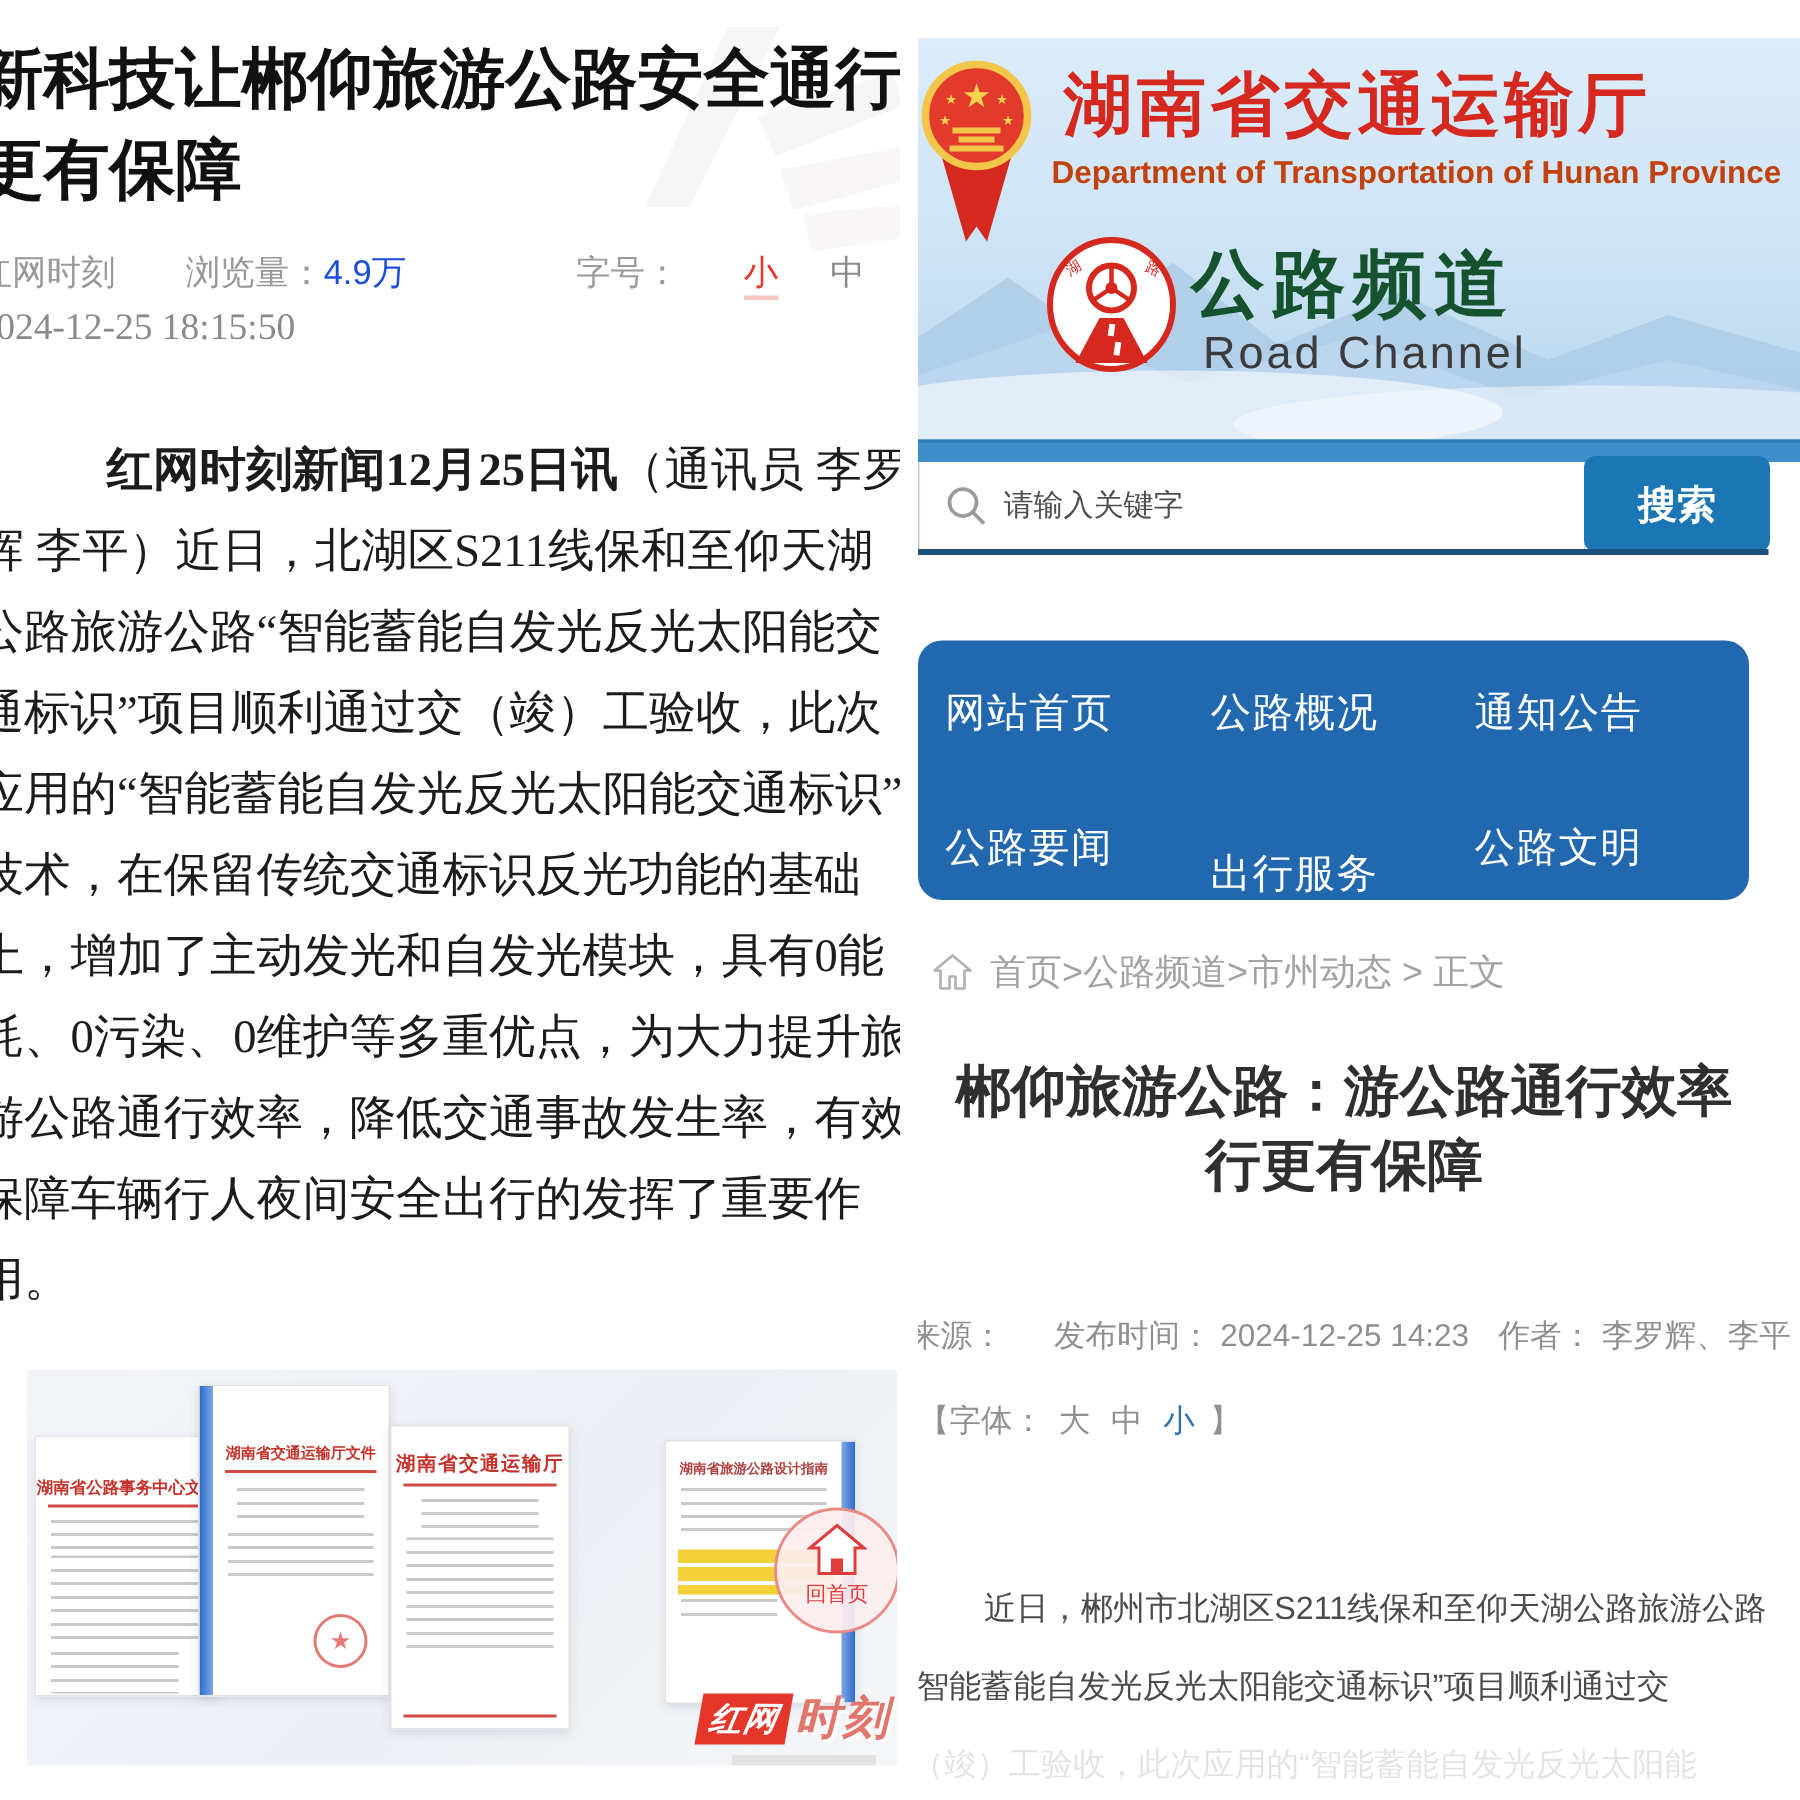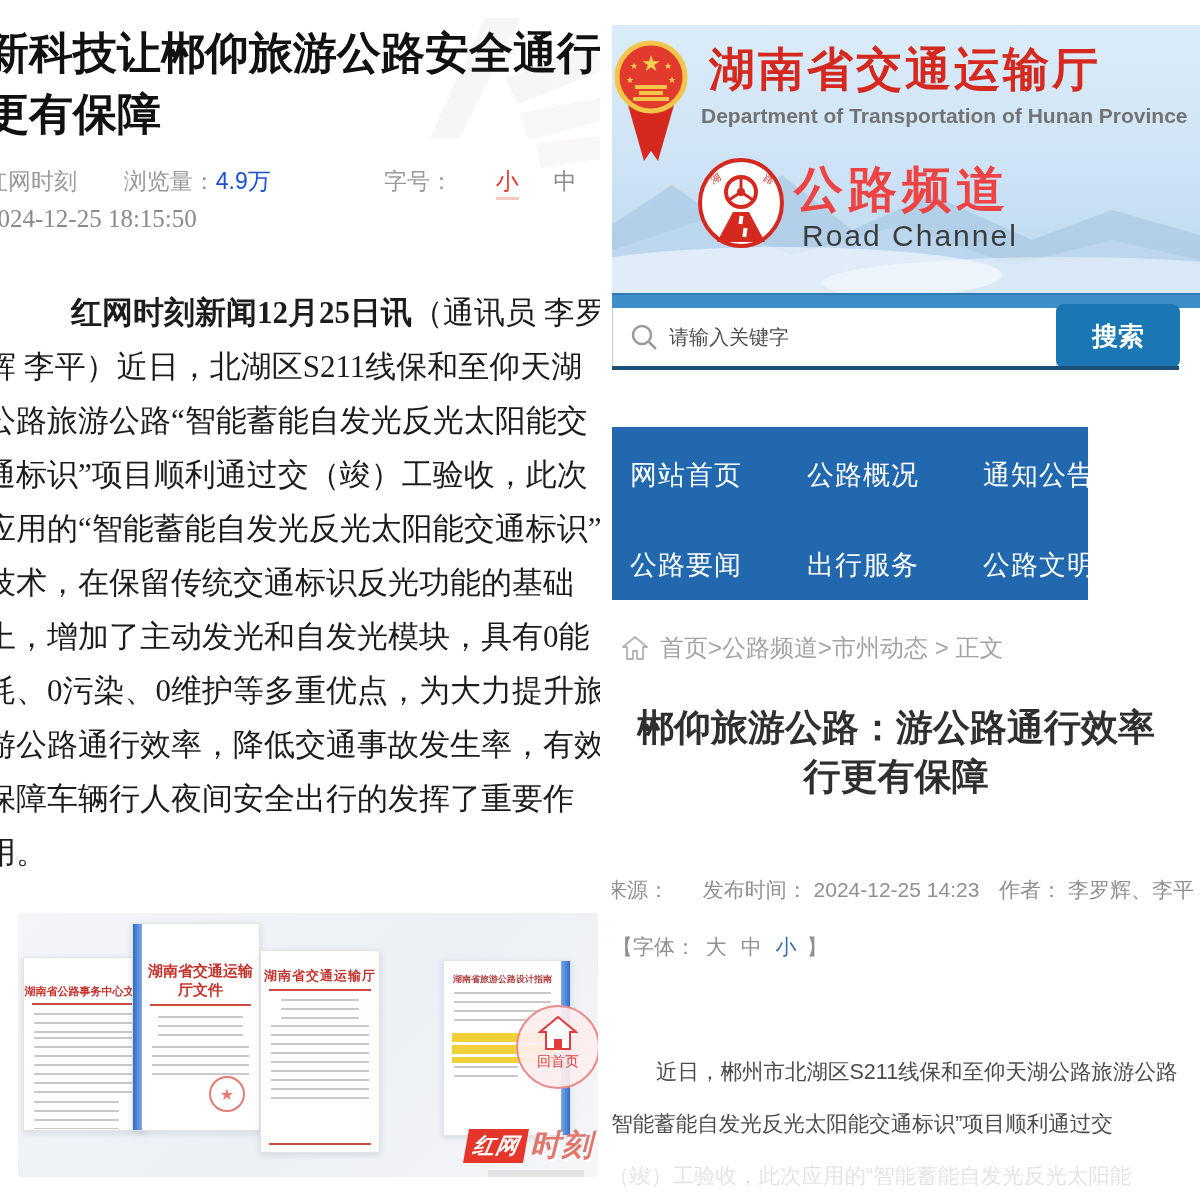--- a/index.html
+++ b/index.html
@@ -68,44 +68,44 @@
 
   
   #right-page { position:absolute; left:612px; top:0; width:588px; height:1200px;
                 background:#fff; overflow:hidden; }
 
   #banner { position:absolute; left:0; top:25px; width:588px; height:268px; overflow:hidden; }
   #banner svg { position:absolute; left:0; top:0; }
   .site-name { position:absolute; left:97px; top:14px; font-size:46px; font-weight:bold;
                color:#d5281e; letter-spacing:3px; white-space:nowrap; }
   .site-name-en { position:absolute; left:89px; top:79px; font-size:21px; font-weight:bold;
-                  color:#737373; white-space:nowrap; }
+                  color:#c2410c; white-space:nowrap; }
   .channel-name { position:absolute; left:182px; top:132px; font-size:49px; font-weight:bold;
-                  color:#ef4444; letter-spacing:5px; white-space:nowrap; }
+                  color:#14532d; letter-spacing:5px; white-space:nowrap; }
   .channel-name-en { position:absolute; left:190px; top:194px; font-size:30px; color:#3c3c3c;
                      letter-spacing:2px; white-space:nowrap; }
 
   #blue-strip { position:absolute; left:0; top:293px; width:588px; height:15px;
                 background:#3e8fc9; border-top:2px solid #2d7ab4; }
   #search-box { position:absolute; left:0; top:308px; width:445px; height:59px;
                 background:#fff; border:1px solid #b9cfe0; border-top:none;
                 display:flex; align-items:center; }
   #search-input { border:none; outline:none; font-size:20px; color:#4f4f4f;
                   width:360px; margin-left:10px; font-family:"Liberation Sans", sans-serif;
                   background:transparent; }
   #search-input::placeholder { color:#4f4f4f; opacity:1; }
   #search-btn { position:absolute; left:444px; top:304px; width:124px; height:64px;
                 background:#1b77b3; border:none; border-radius:8px; color:#fff;
                 font-size:26px; font-weight:bold; cursor:pointer;
                 font-family:"Liberation Sans", sans-serif; }
   #search-underline { position:absolute; left:0; top:366px; width:567px; height:4px;
                       background:#1c5079; }
 
-  #nav-box { position:absolute; left:0; top:427px; width:476px; height:173px;
-             background:#2168ae; }
+  #nav-box { position:absolute; left:0; top:427px; width:554px; height:173px;
+             background:#2168ae;border-radius:16px; }
   .nav-item { position:absolute; color:#fff; font-size:27px; letter-spacing:1px;
               cursor:pointer; white-space:nowrap; }
 
   #breadcrumb { position:absolute; left:10px; top:633px; height:30px; display:flex;
                 align-items:center; font-size:24px; color:#a3a3a3; cursor:pointer; }
   #breadcrumb svg { margin-right:12px; }
 
   .rp-title { position:absolute; left:0; top:703px; width:568px; text-align:center;
               font-size:37px; font-weight:bold; color:#2f2f2f; line-height:49px; }
 
@@ -180,21 +180,21 @@
     <div class="doc" style="left:5px; top:44px; width:124px; height:174px;">
       <div class="doc-title" style="font-size:11px; margin-top:26px;">湖南省公路事务中心文件</div>
       <div class="redline"></div>
       <div class="tx" style="height:20px; margin-top:8px;"></div>
       <div class="tx" style="height:60px;"></div>
       <div class="tx" style="height:28px; width:70%;"></div>
     </div>
 
     <div class="doc" style="left:114px; top:10px; width:128px; height:208px; padding-left:9px;">
       <div class="spine-l"></div>
-      <div class="doc-title" style="font-size:15px; margin-top:38px;">湖南省交通运输厅文件</div>
+      <div class="doc-title" style="font-size:10px; margin-top:38px;">湖南省交通运输厅文件</div>
       <div class="redline"></div>
       <div class="tx" style="height:26px; margin-top:10px; width:72%; margin-left:auto; margin-right:auto;"></div>
       <div class="tx" style="height:34px;"></div>
       <div class="stamp" style="right:14px; bottom:18px;">★</div>
     </div>
 
     <div class="doc" style="left:242px; top:37px; width:120px; height:203px;">
       <div class="doc-title" style="font-size:13px; margin-top:16px; letter-spacing:1px;">湖南省交通运输厅</div>
       <div class="redline"></div>
       <div class="tx" style="height:22px; margin-top:8px; width:66%; margin-left:auto; margin-right:auto;"></div>
@@ -287,21 +287,21 @@
     <input id="search-input" type="text" placeholder="请输入关键字" style="">
   </div>
   <button id="search-btn">搜索</button>
   <div id="search-underline"></div>
 
   <div id="nav-box">
     <div class="nav-item" style="left:18px; top:30px;">网站首页</div>
     <div class="nav-item" style="left:195px; top:30px;">公路概况</div>
     <div class="nav-item" style="left:371px; top:30px;">通知公告</div>
     <div class="nav-item" style="left:18px; top:120px;">公路要闻</div>
-    <div class="nav-item" style="left:195px; top:120px;text-align:center;">出行服务</div>
+    <div class="nav-item" style="left:195px; top:137px;text-align:center;">出行服务</div>
     <div class="nav-item" style="left:371px; top:120px;">公路文明</div>
   </div>
 
   <div id="breadcrumb">
     <svg width="26" height="26" viewBox="0 0 26 26">
       <path d="M13 2 L25 12 L21 12 L21 24 L15 24 L15 16 L11 16 L11 24 L5 24 L5 12 L1 12 Z" fill="none" stroke="#b3b3b3" stroke-width="1.8" stroke-linejoin="round"></path>
     </svg>
     <span>首页&gt;公路频道&gt;市州动态 &gt; 正文</span>
   </div>
 

